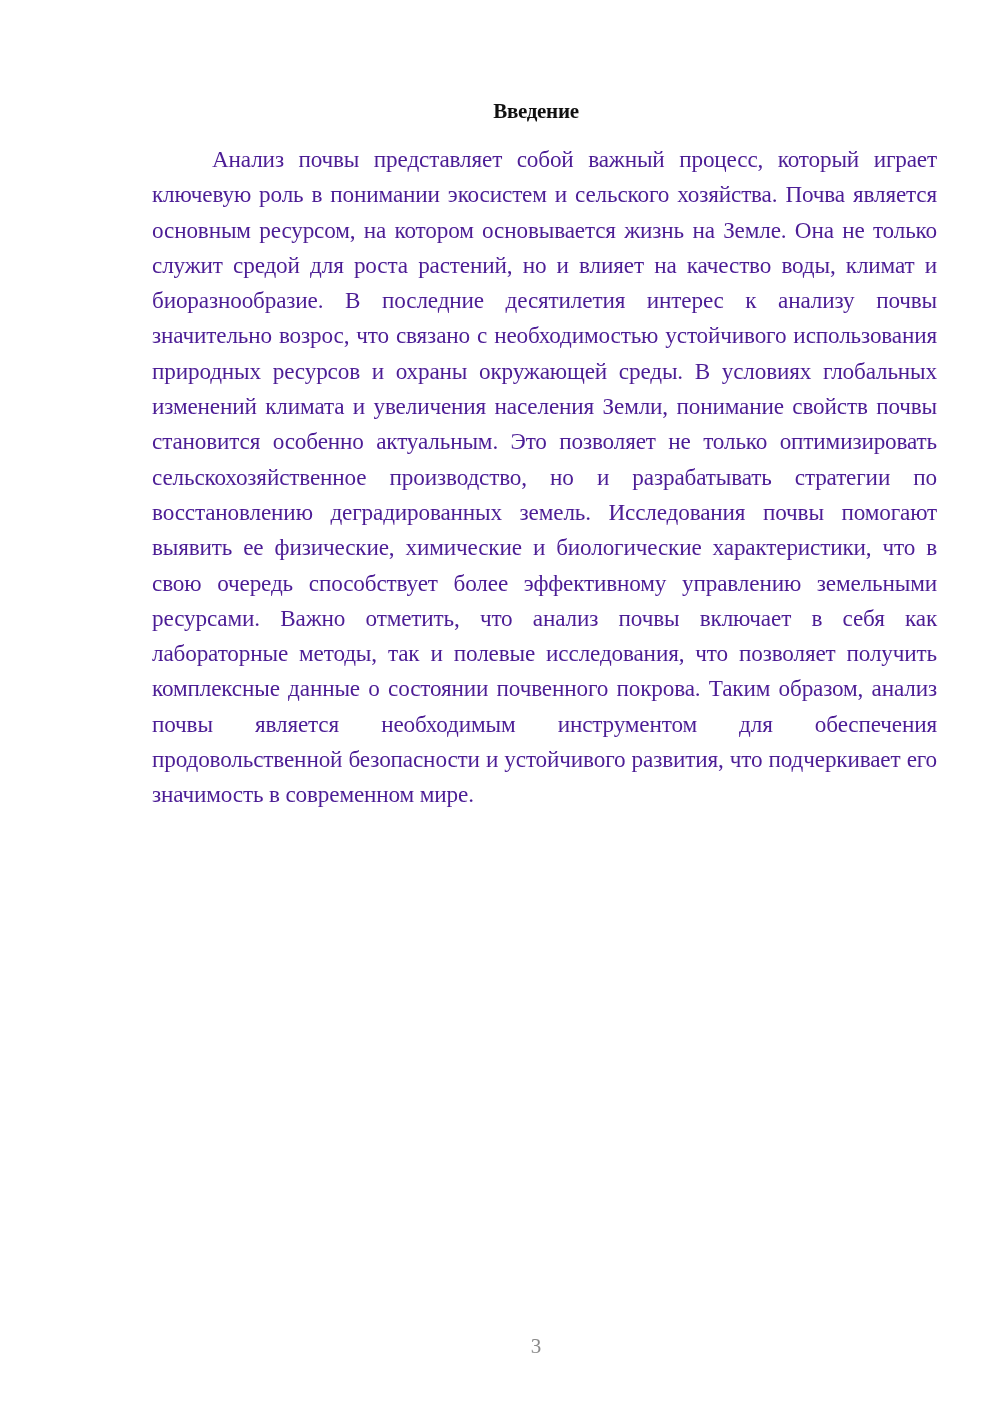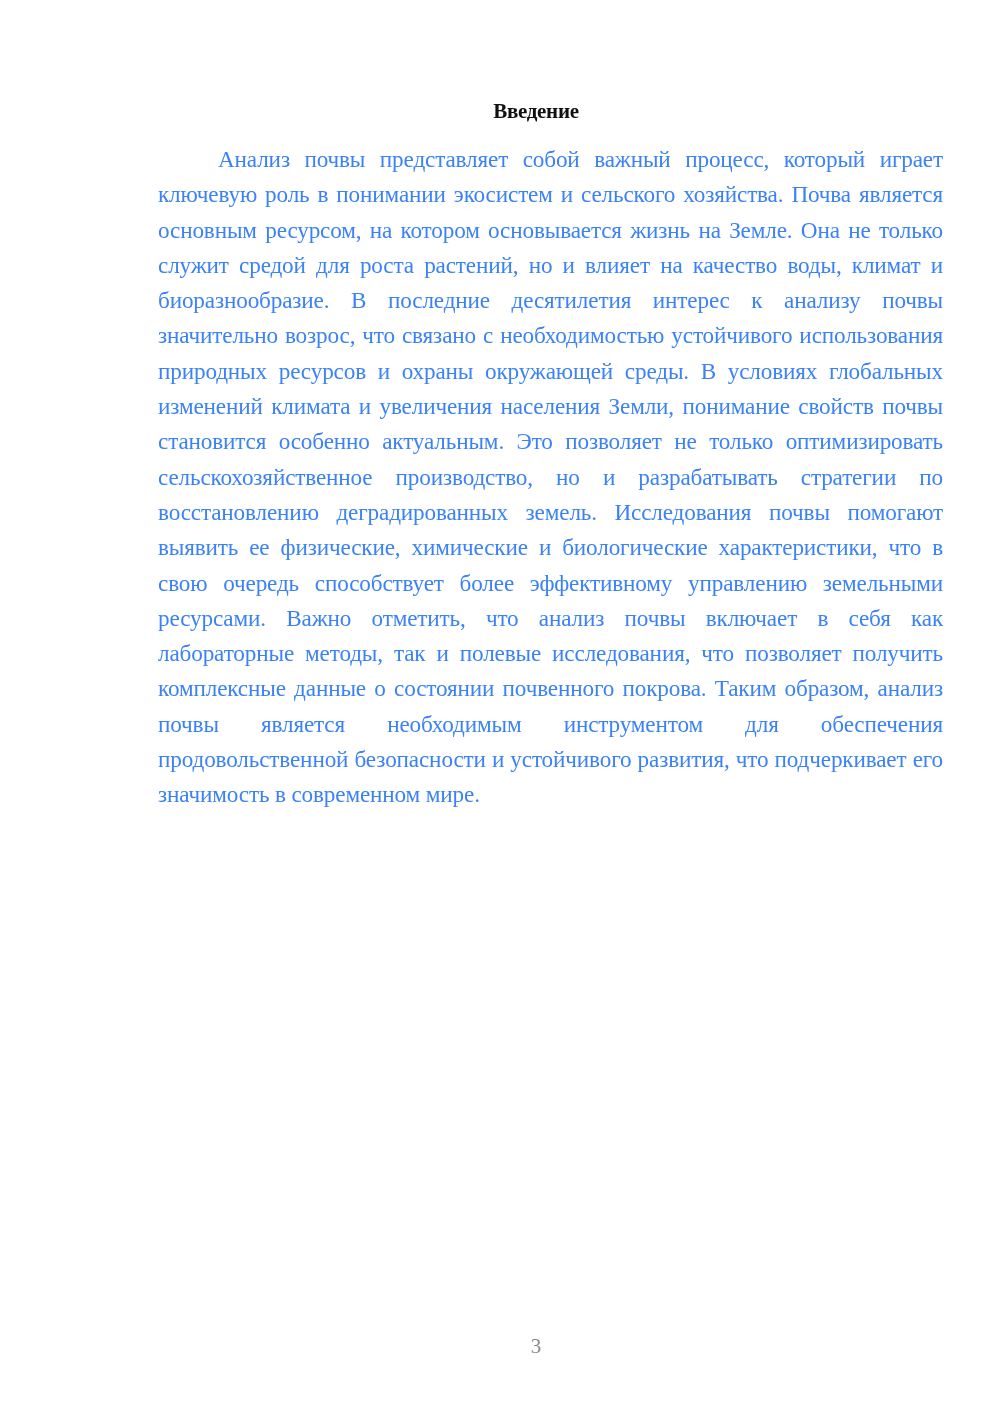--- a/index.html
+++ b/index.html
@@ -30,28 +30,28 @@
       text-align: center;
       font-weight: bold;
       font-size: 21px;
       line-height: 30px;
       color: #111;
       letter-spacing: -0.3px;
     }
     .body-text {
       position: absolute;
       top: 142px;
-      left: 158px;
+      left: 152px;
       width: 785px;
       font-size: 23.2px;
       line-height: 35.3px;
       text-align: justify;
       text-indent: 60px;
       margin: 0;
-      color: #3b82f6;
+      color: #4c1d95;
       letter-spacing: -0.15px;
       word-spacing: 0px;
     }
     .page-number {
       position: absolute;
       top: 1334px;
       left: 0;
       width: 1072px;
       text-align: center;
       font-size: 21px;

